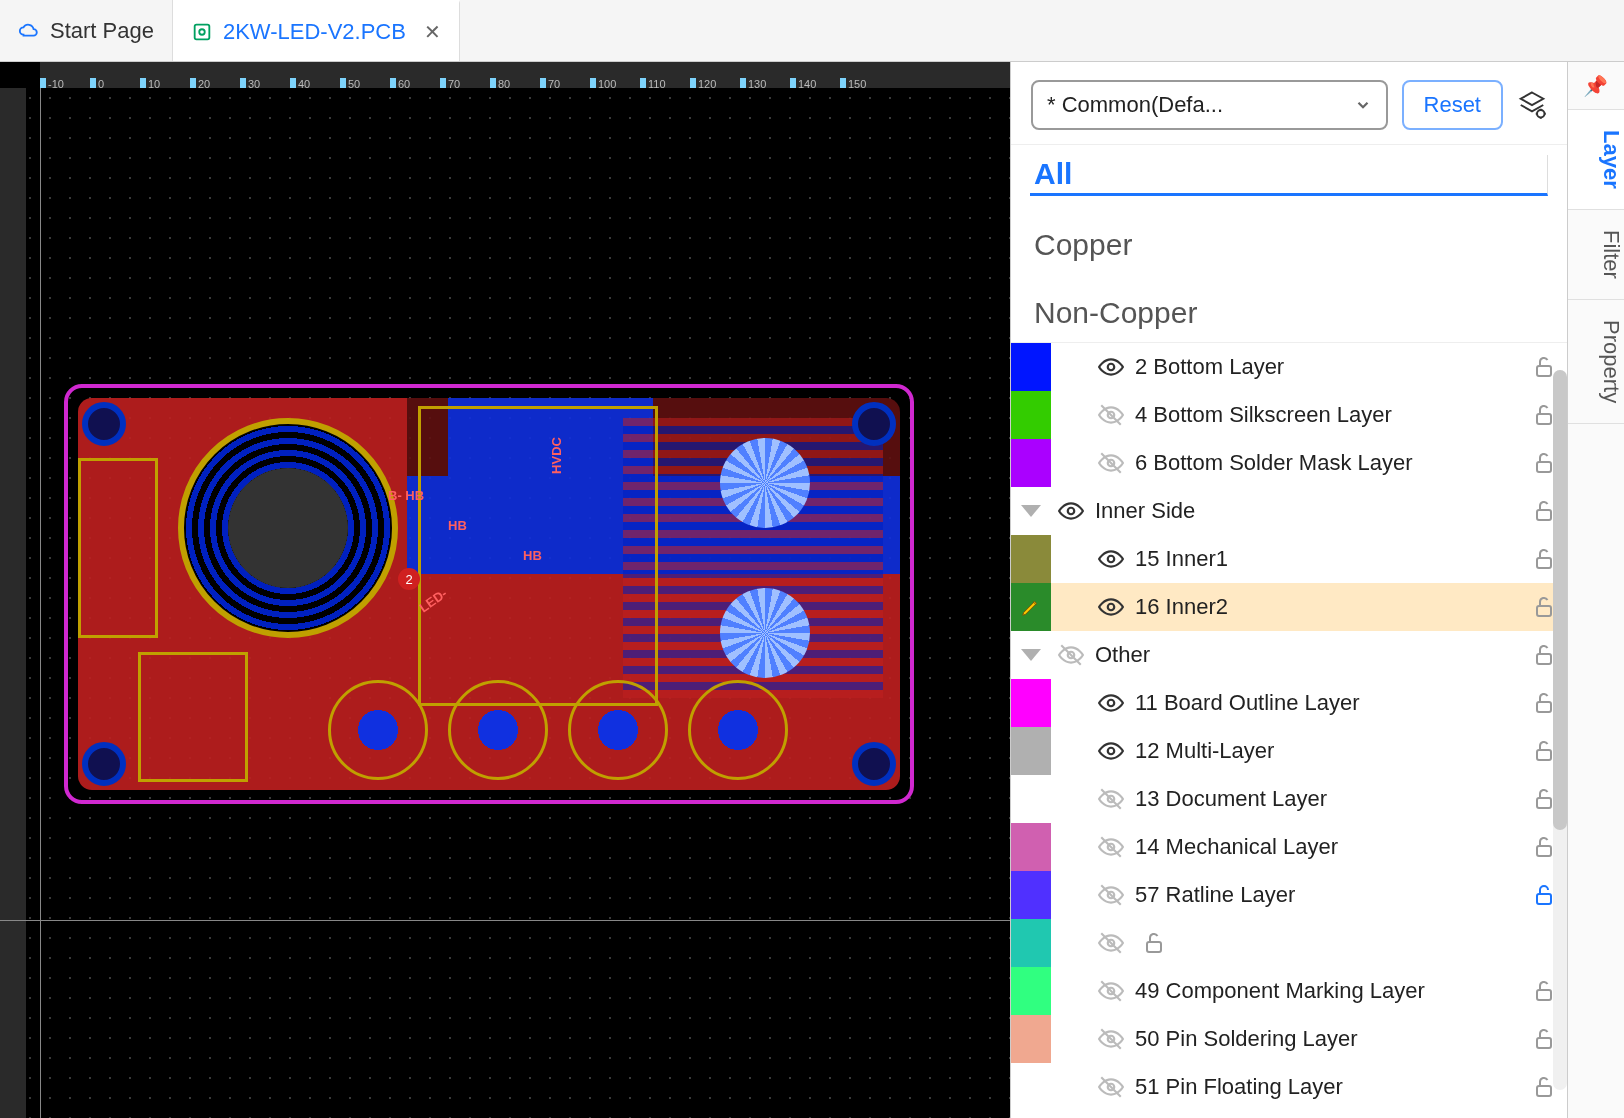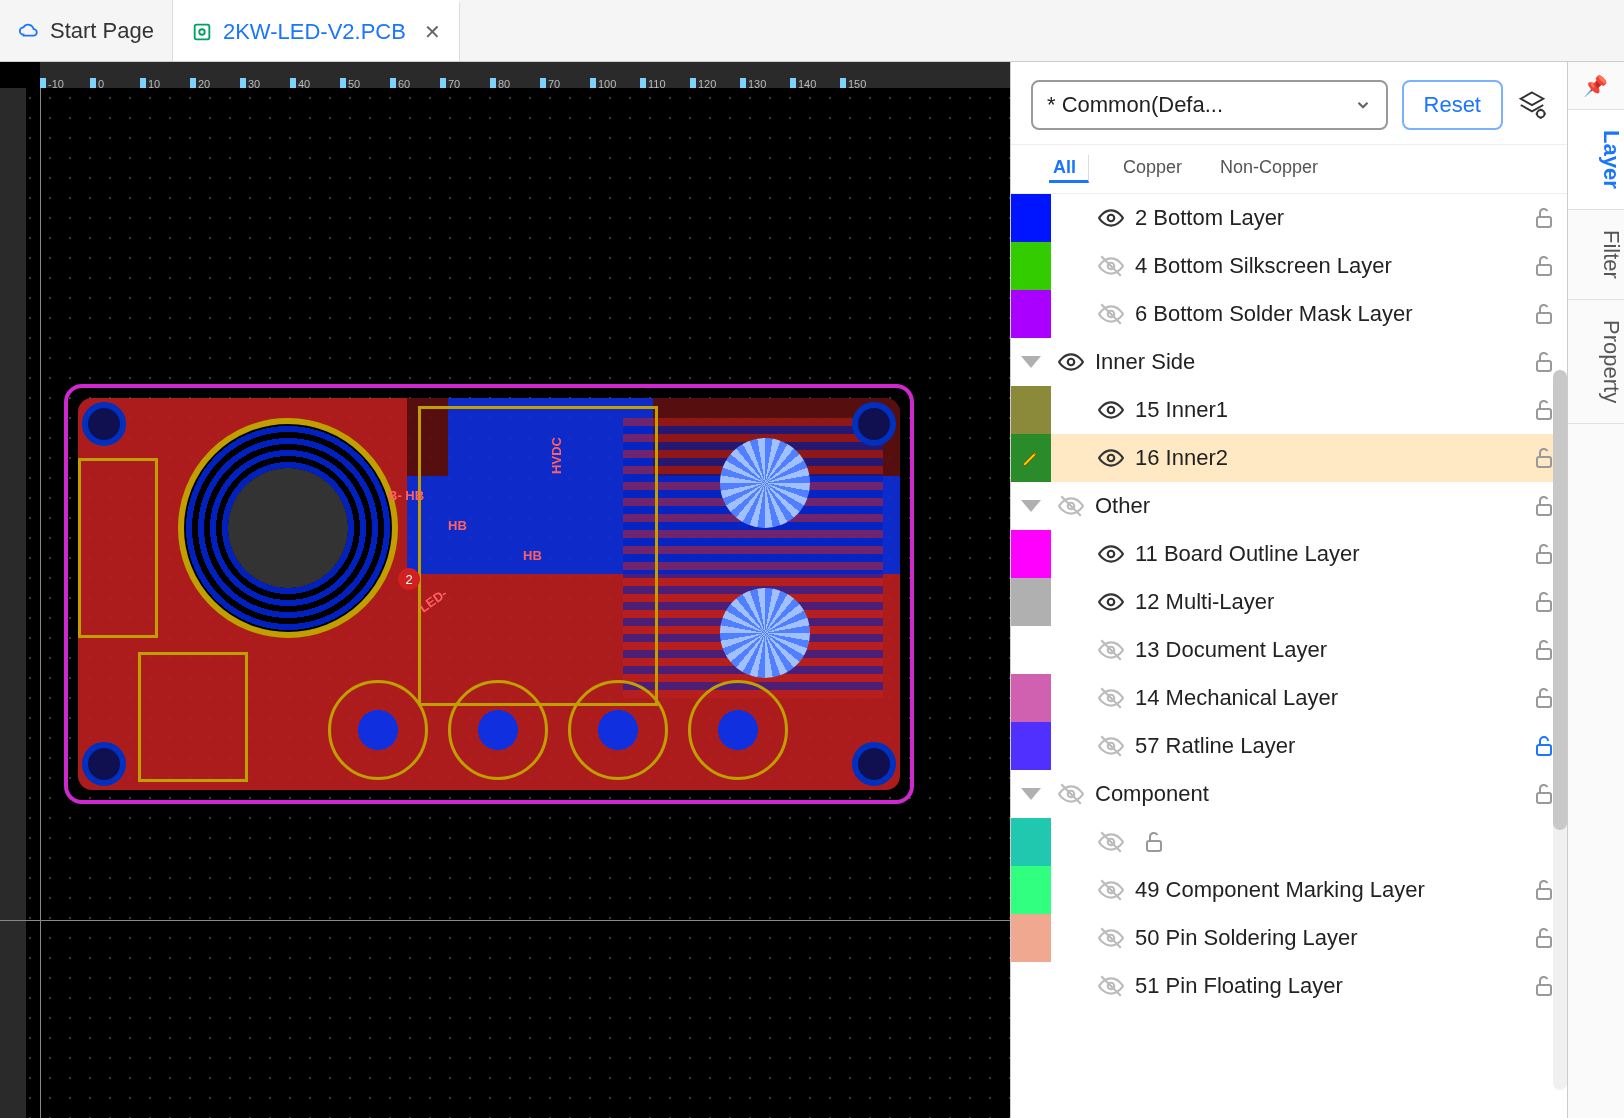--- a/index.html
+++ b/index.html
@@ -46,21 +46,21 @@
 .yr2{bottom:18px;left:70px;width:110px;height:130px;}
 .yr3{top:70px;left:10px;width:80px;height:180px;}
 .lbl{position:absolute;color:#ff6060;font-size:13px;font-weight:bold;}
 .redtag{position:absolute;width:22px;height:22px;border-radius:50%;background:#d02020;color:#fff;font-size:13px;display:flex;align-items:center;justify-content:center;top:180px;left:330px;}
 
 .rightpanel{flex:0 0 557px;display:flex;flex-direction:column;border-left:1px solid #ccc;background:#fff;}
 .rp-top{display:flex;align-items:center;gap:14px;padding:18px 20px 14px;border-bottom:1px solid #eee;}
 .dropdown{flex:1;height:50px;border:2px solid #999;border-radius:8px;display:flex;align-items:center;padding:0 14px;font-size:22px;color:#222;justify-content:space-between;}
 .reset-btn{height:50px;padding:0 20px;border:2px solid #7bb0ff;border-radius:8px;background:#fff;color:#1a75ff;font-size:22px;cursor:pointer;}
 .cfg-icon{width:30px;height:30px;color:#444;}
-.filtertabs{display:flex;gap:30px;padding:10px 38px;border-bottom:1px solid #eee;font-size:18px;}
+.filtertabs{display:flex;gap:30px;padding:10px 19px;border-bottom:1px solid #eee;font-size:30px;flex-direction:column;}
 .ftab{color:#555;cursor:pointer;padding:2px 4px;}
 .ftab.active{color:#1a75ff;border-bottom:3px solid #1a75ff;font-weight:600;padding-right:12px;border-right:1px solid #ddd;}
 .layerlist{flex:1;overflow-y:auto;}
 .lrow{display:flex;align-items:center;height:48px;font-size:22px;color:#222;}
 .lrow.grp{background:#fff;}
 .lrow.sel{background:#ffe9c4;}
 .swatch{width:40px;height:48px;flex-shrink:0;}
 .indent{width:40px;display:flex;align-items:center;justify-content:center;flex-shrink:0;}
 .tri{width:0;height:0;border-left:10px solid transparent;border-right:10px solid transparent;border-top:12px solid #b0b0b0;}
 .eye{width:40px;display:flex;align-items:center;justify-content:center;flex-shrink:0;color:#333;}
@@ -395,39 +395,20 @@
               </svg>
             </div>
             <div class="lname">57 Ratline Layer</div>
             <div class="lock locked">
               <svg width="24" height="24" viewBox="0 0 24 24" fill="none" stroke="currentColor" stroke-width="2">
                 <rect x="5" y="11" width="14" height="10" rx="2"></rect>
                 <path d="M8 11V7a4 4 0 118 0"></path>
               </svg>
             </div>
           </div>
-          <div class="lrow grp">
-            <div class="indent">
-              <div class="tri"></div>
-            </div>
-            <div class="eye off">
-              <svg width="26" height="26" viewBox="0 0 24 24" fill="none" stroke="currentColor" stroke-width="2">
-                <path d="M1 12s4-7 11-7 11 7 11 7-4 7-11 7S1 12 1 12z"></path>
-                <circle cx="12" cy="12" r="3"></circle>
-                <line x1="3" y1="3" x2="21" y2="21"></line>
-              </svg>
-            </div>
-            <div class="lname">Component</div>
-            <div class="lock">
-              <svg width="24" height="24" viewBox="0 0 24 24" fill="none" stroke="currentColor" stroke-width="2">
-                <rect x="5" y="11" width="14" height="10" rx="2"></rect>
-                <path d="M8 11V7a4 4 0 017.5-2"></path>
-              </svg>
-            </div>
-          </div>
           <div class="lrow">
             <div class="swatch" style="background: rgb(32, 200, 176);"></div>
             <div class="indent"></div>
             <div class="eye off">
               <svg width="26" height="26" viewBox="0 0 24 24" fill="none" stroke="currentColor" stroke-width="2">
                 <path d="M1 12s4-7 11-7 11 7 11 7-4 7-11 7S1 12 1 12z"></path>
                 <circle cx="12" cy="12" r="3"></circle>
                 <line x1="3" y1="3" x2="21" y2="21"></line>
               </svg>
             </div>

